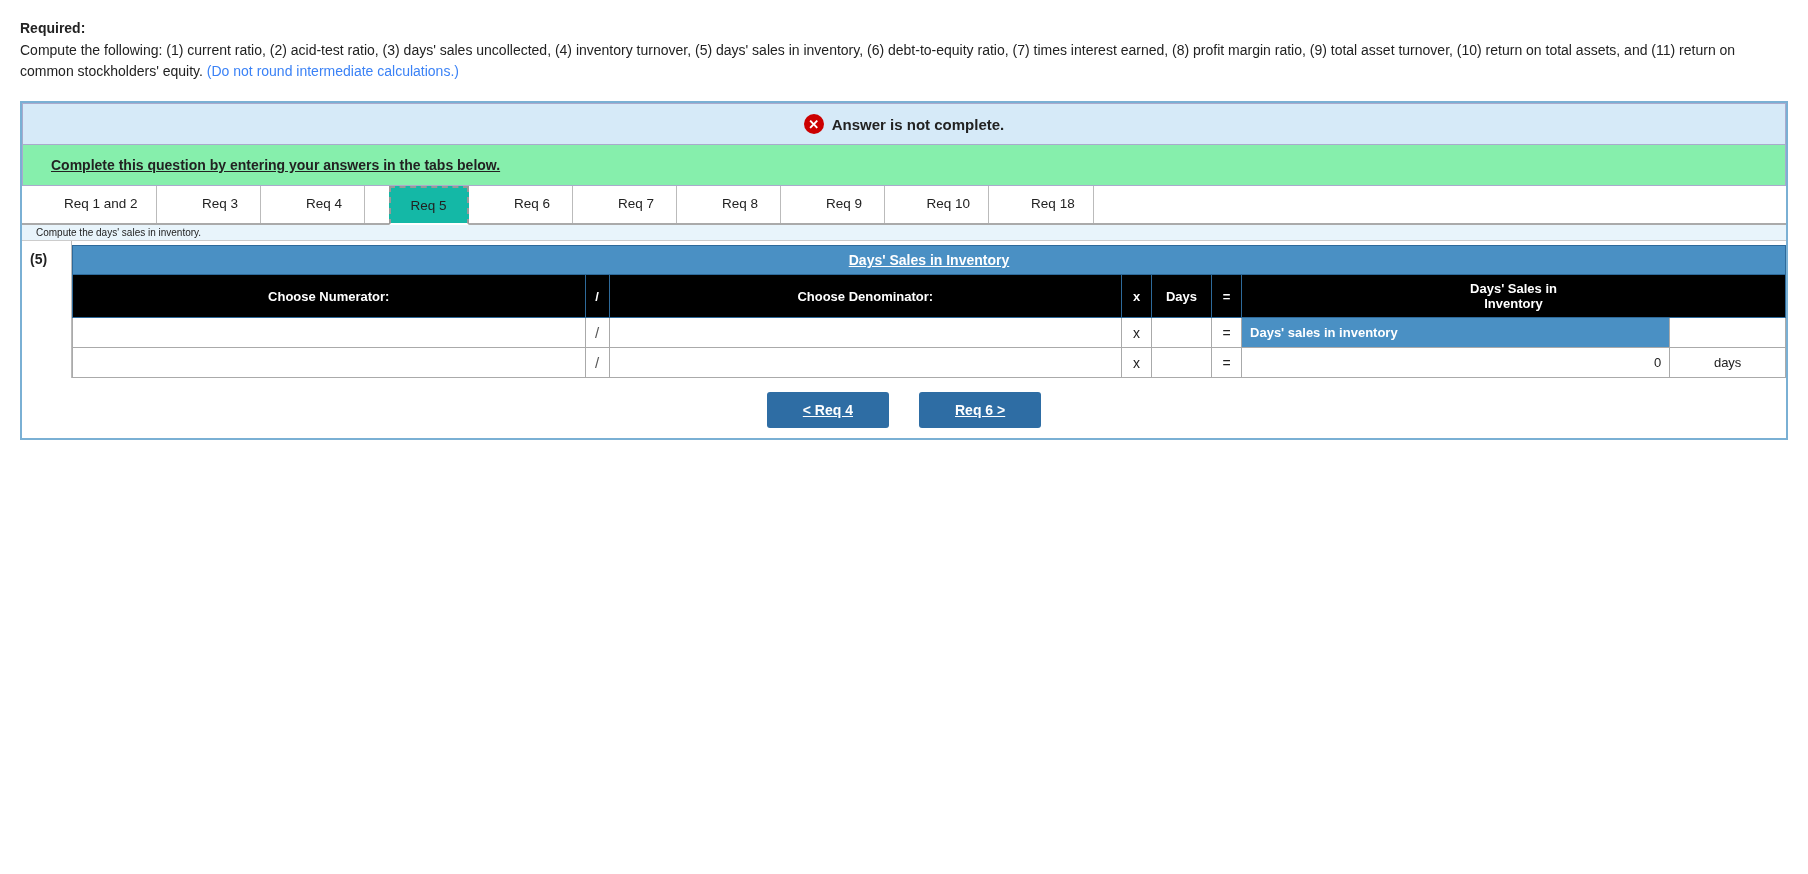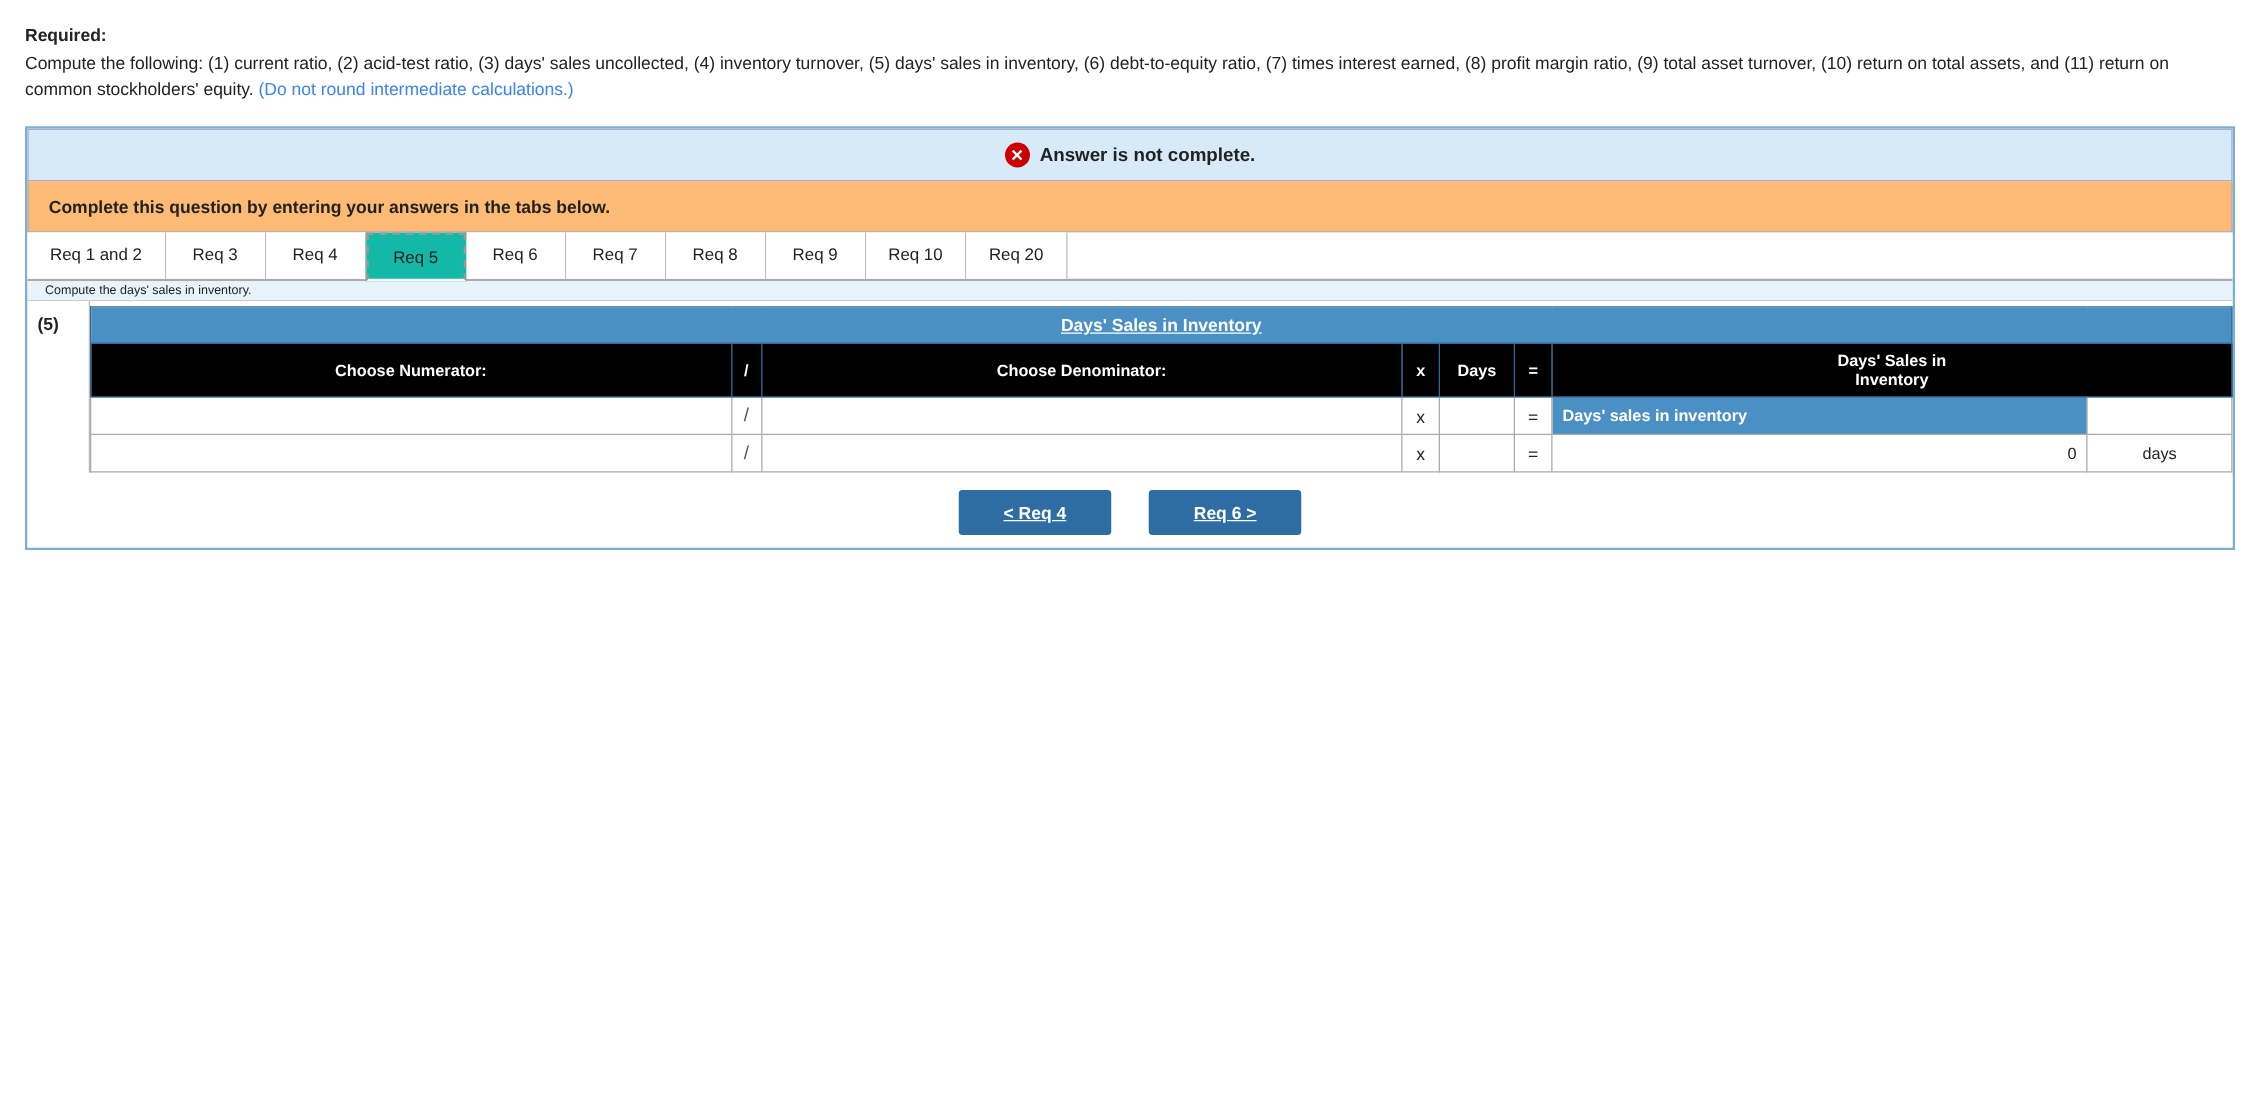--- a/index.html
+++ b/index.html
@@ -45,45 +45,47 @@
       width: 20px;
       height: 20px;
       background: #c00;
       border-radius: 50%;
       color: #fff;
       font-size: 13px;
       font-weight: bold;
     }
 
     .complete-box {
-      background: #fdba74;
+      background: #86efac;
       border: 1px solid #aac;
       border-top: none;
-      padding: 12px 16px;
+      padding: 12px 28px;
       font-weight: bold;
       font-size: 14px;
       margin-bottom: 0;
+      text-decoration: underline;
     }
 
     
     .tabs-row {
       display: flex;
       border-bottom: 2px solid #aaa;
       background: #fff;
     }
     .tab {
       padding: 10px 18px;
       border-right: 1px solid #bbb;
       cursor: pointer;
       white-space: nowrap;
       font-size: 13.5px;
       color: #222;
       background: #fff;
       min-width: 80px;
       text-align: center;
+      margin-left: 24px;
     }
     .tab:first-child { border-left: none; }
     .tab.active {
       border: 2px dashed #999;
       border-bottom: 2px solid #fff;
       background: #14b8a6;
       margin-bottom: -2px;
       font-weight: normal;
       z-index: 1;
     }
@@ -256,21 +258,21 @@
   <div class="tabs-row">
     <div class="tab">Req 1 and 2</div>
     <div class="tab">Req 3</div>
     <div class="tab">Req 4</div>
     <div class="tab active">Req 5</div>
     <div class="tab">Req 6</div>
     <div class="tab">Req 7</div>
     <div class="tab">Req 8</div>
     <div class="tab">Req 9</div>
     <div class="tab">Req 10</div>
-    <div class="tab">Req 20</div>
+    <div class="tab">Req 18</div>
   </div>
 
   <div class="tab-content-desc">
     <span>Compute the days' sales in inventory.</span>
   </div>
 
   <div class="main-content">
     <div class="section-wrapper">
 
       <div class="req-num-col">

